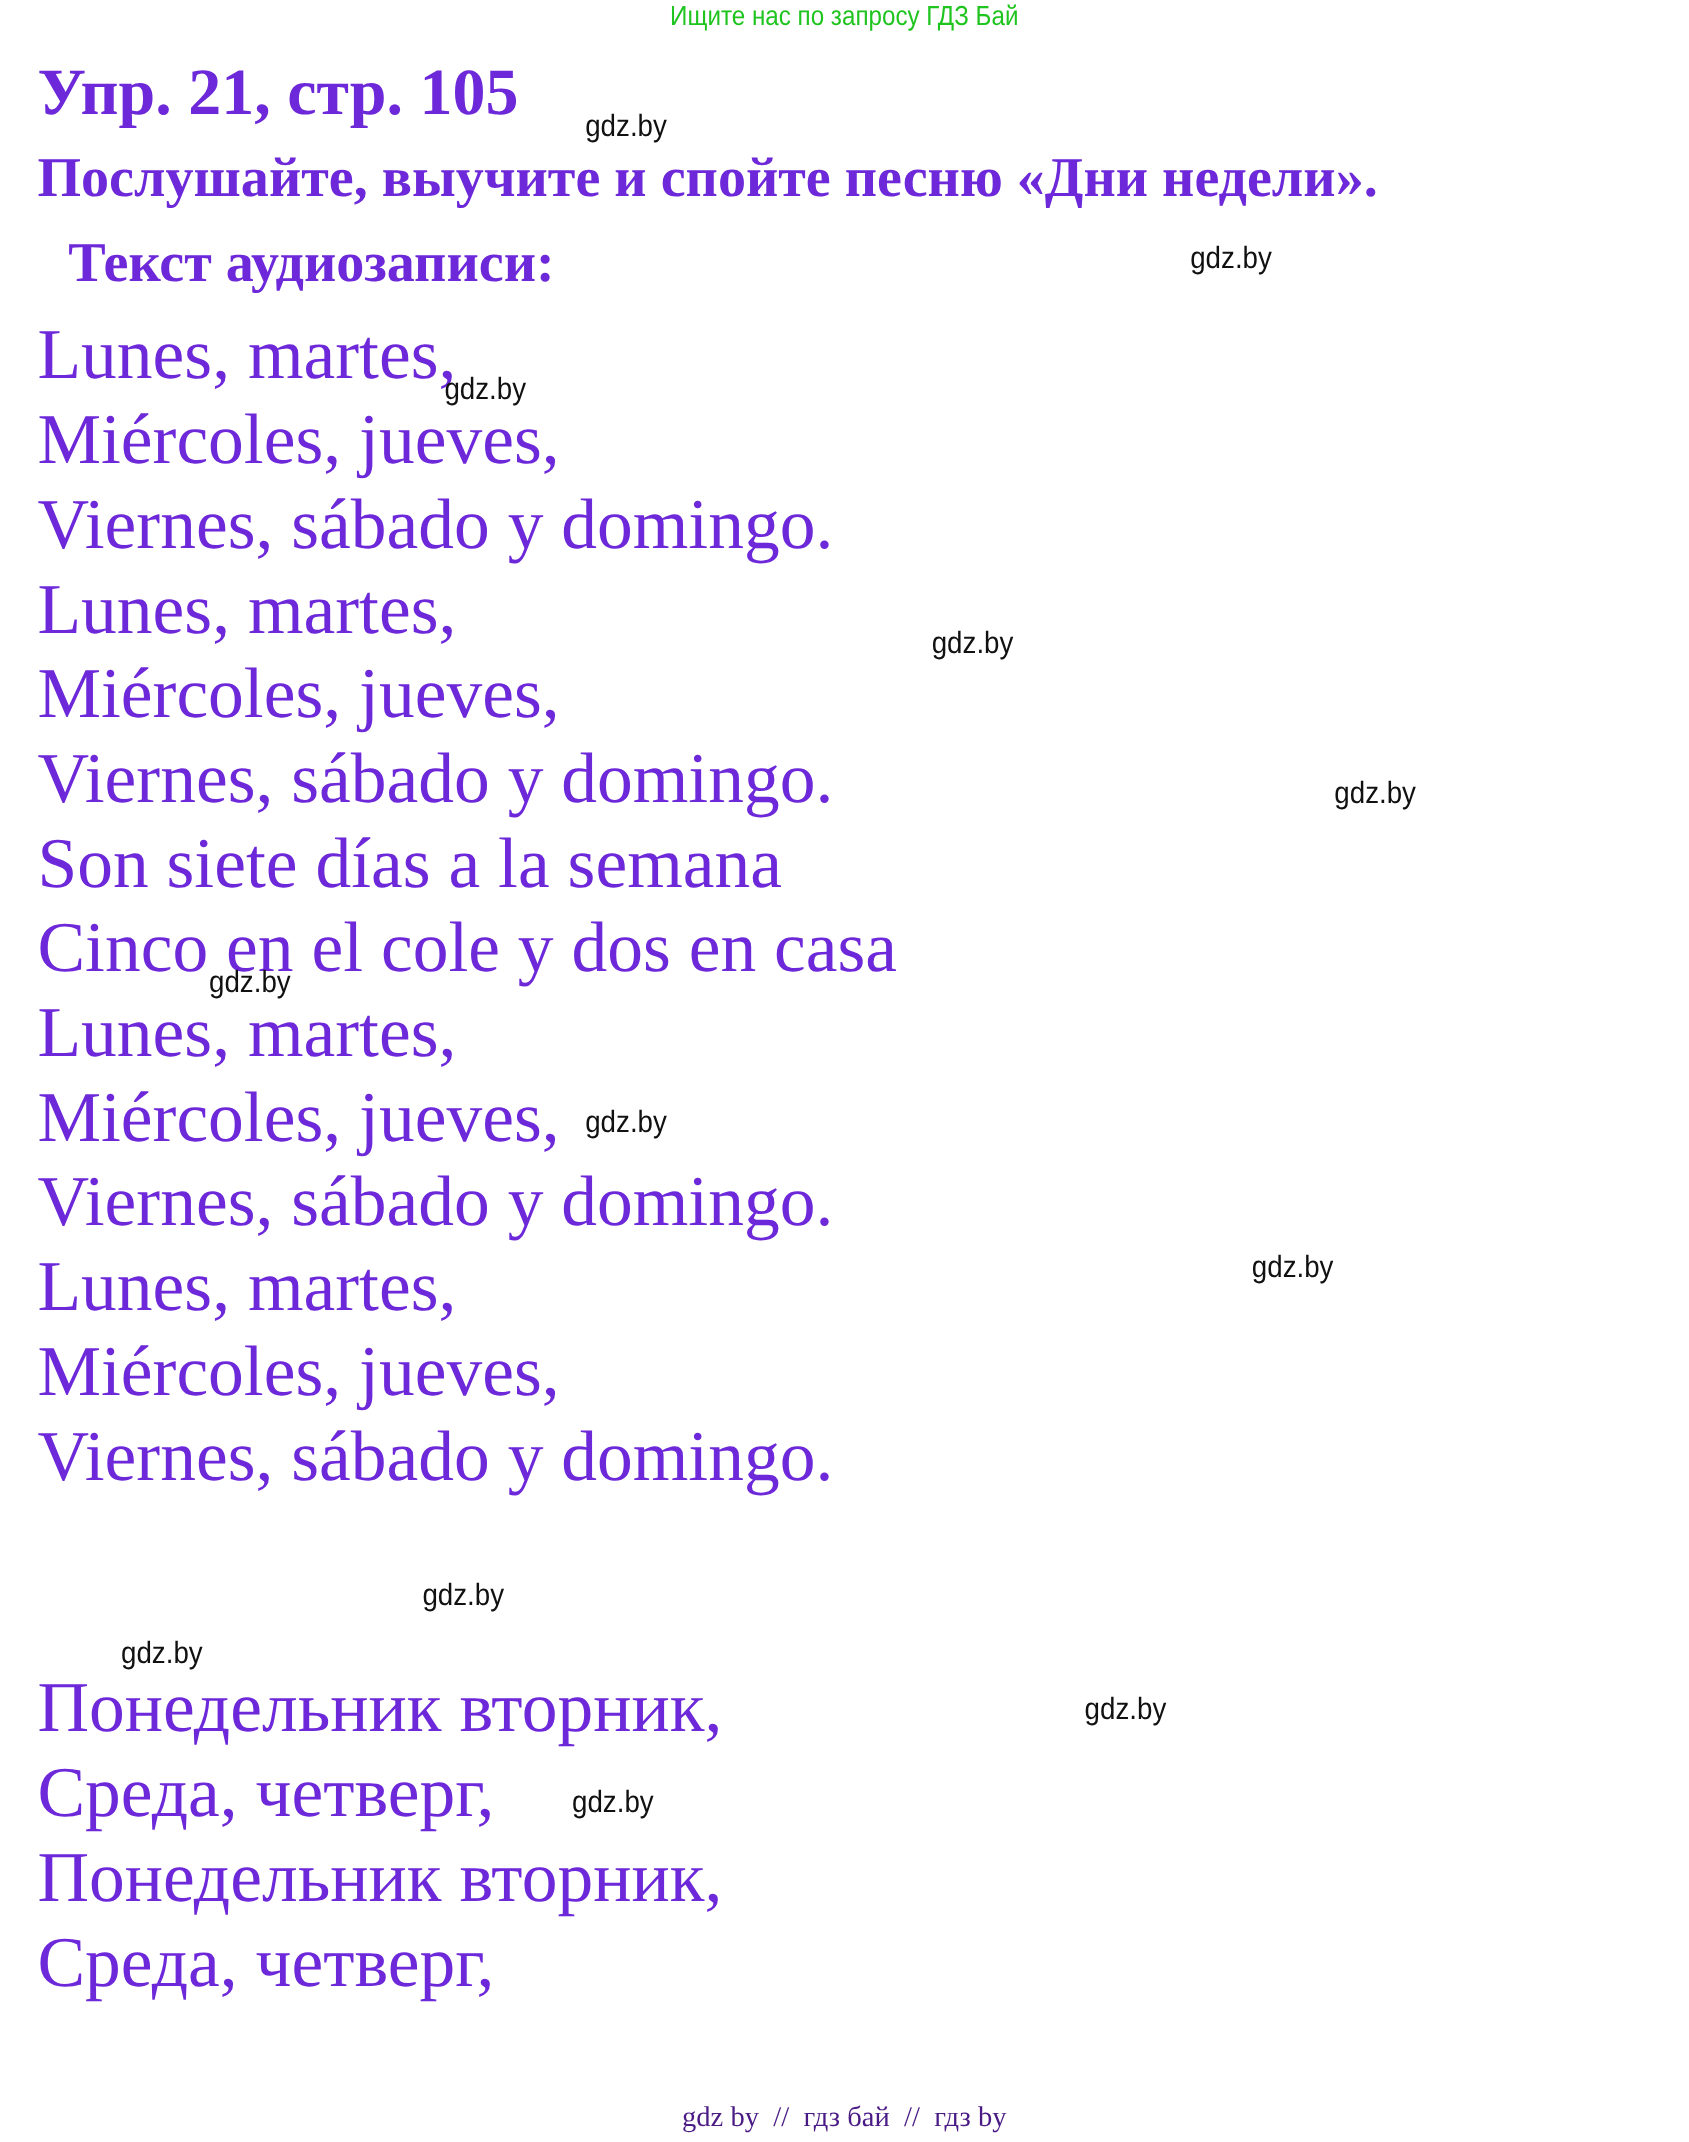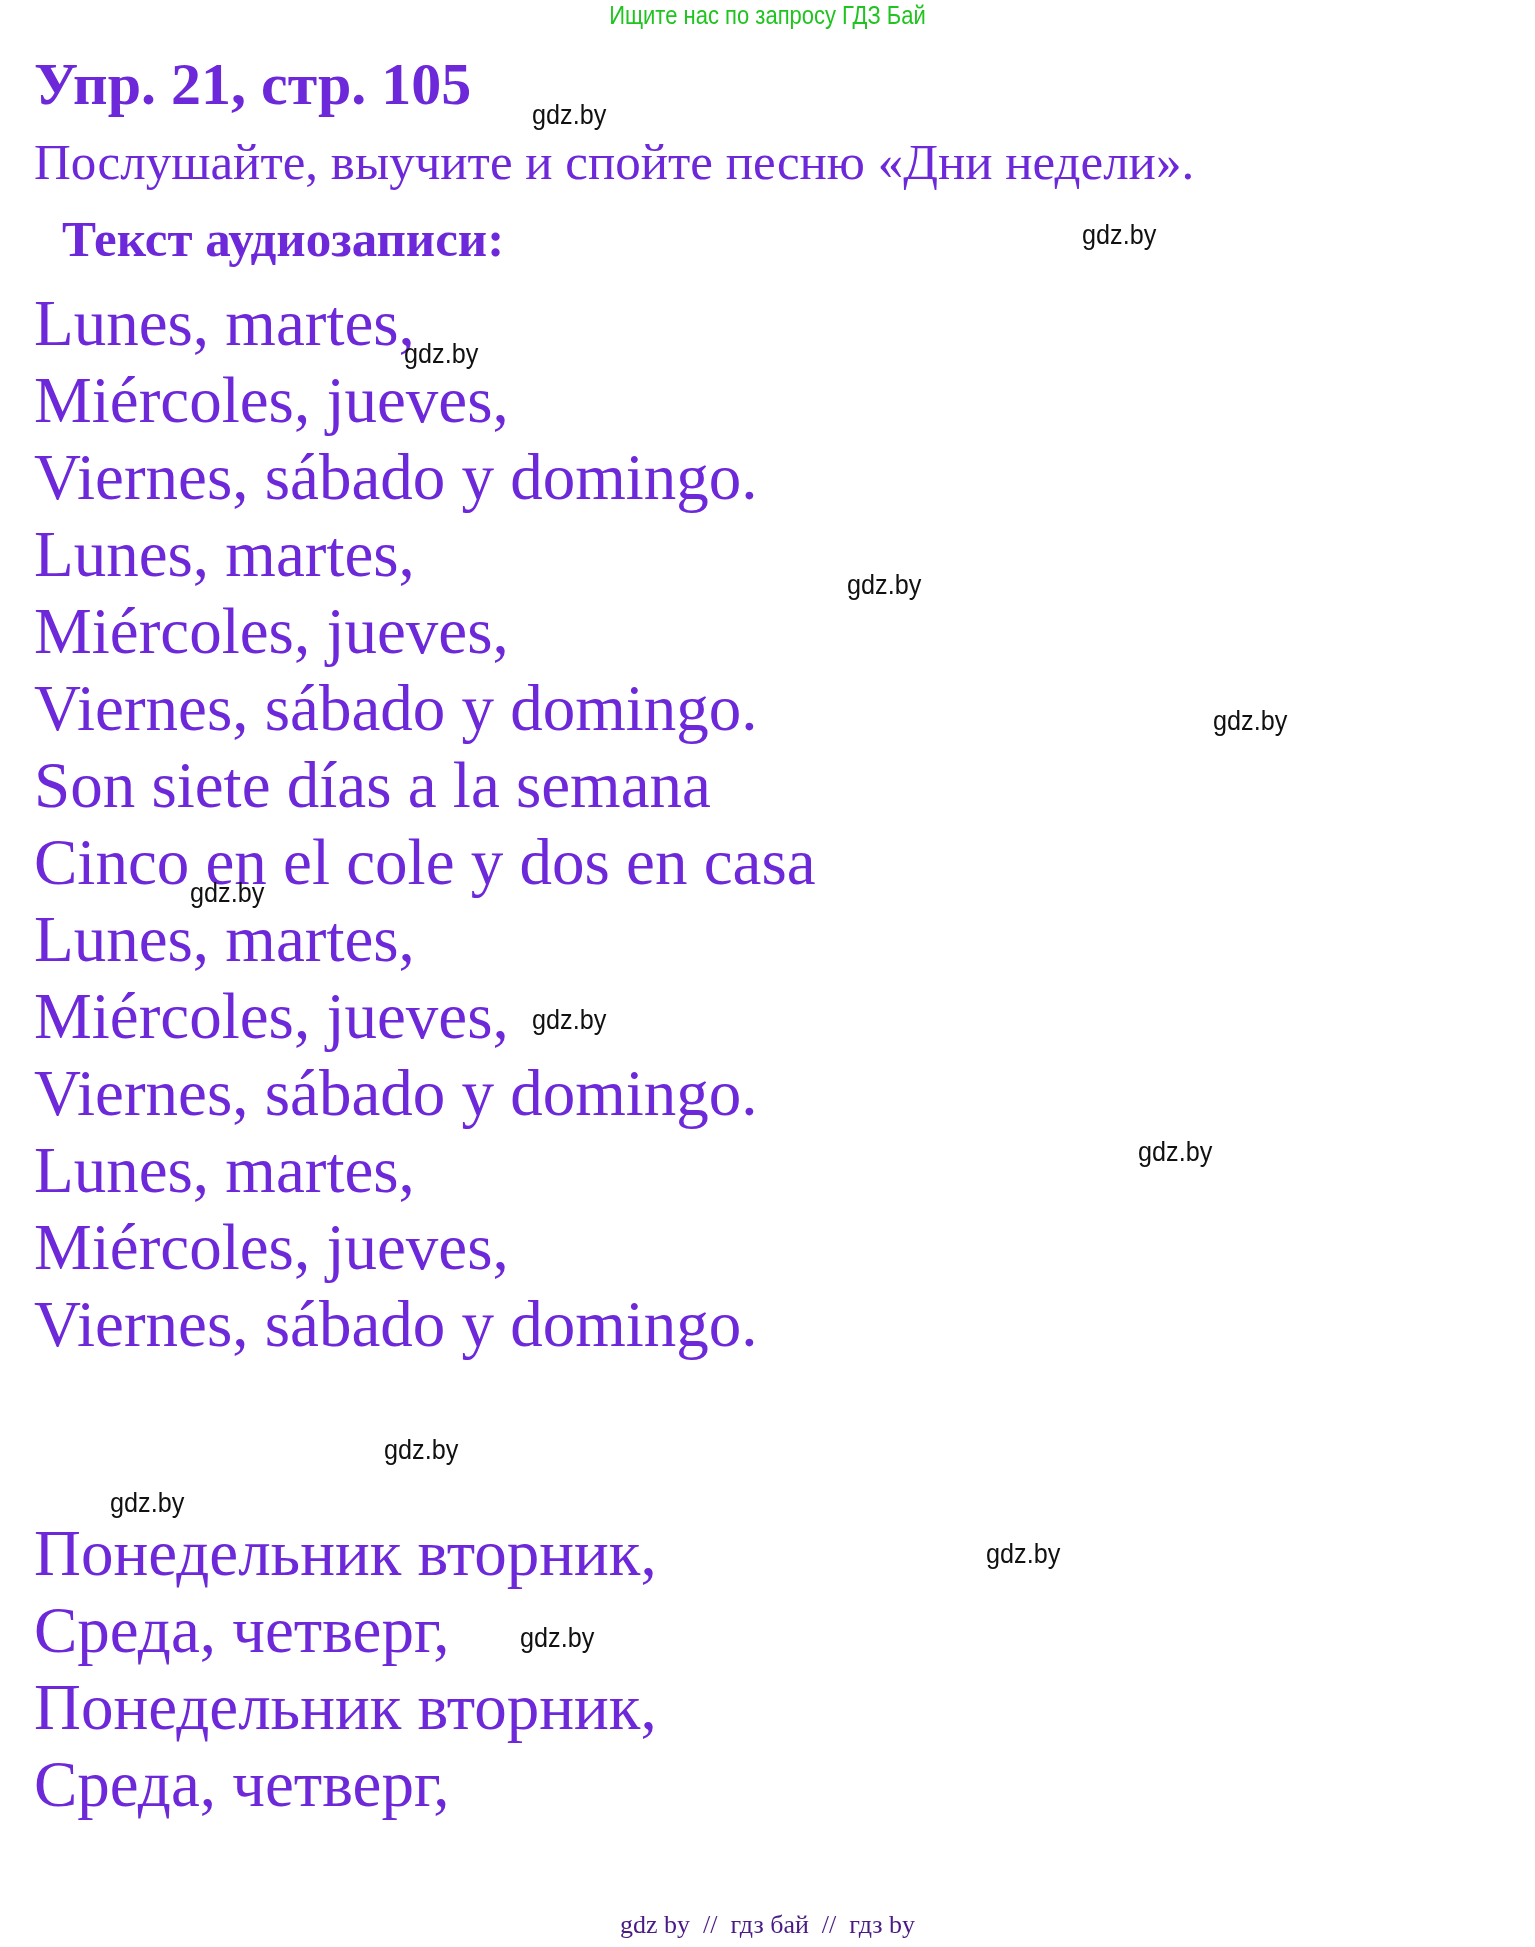--- a/index.html
+++ b/index.html
@@ -8,21 +8,21 @@
     position: absolute; left: 0; top: 0; width: 1535px; text-align: center;
     font-family: "Liberation Sans", sans-serif; font-size: 25px; line-height: 30px;
     color: #1fc41f; transform: scaleX(0.88); transform-origin: 50% 0;
   }
   .serif { font-family: "Liberation Serif", serif; color: #6d28d9; }
   .title {
     position: absolute; left: 34px; top: 52px; font-size: 60px; font-weight: bold;
     line-height: 64px; white-space: nowrap;
   }
   .task {
-    position: absolute; left: 34px; top: 132px; font-size: 51px; font-weight: normal;
+    position: absolute; left: 34px; top: 132px; font-size: 51px; font-weight: bold;
     line-height: 60px; white-space: nowrap;
   }
   .label {
     position: absolute; left: 34px; top: 209px; font-size: 51px; font-weight: bold;
     line-height: 60px; white-space: nowrap; margin-left: 28px;
   }
   .lyrics {
     position: absolute; left: 34px; top: 285px; margin: 0; padding: 0; list-style: none;
   }
   .lyrics li {

